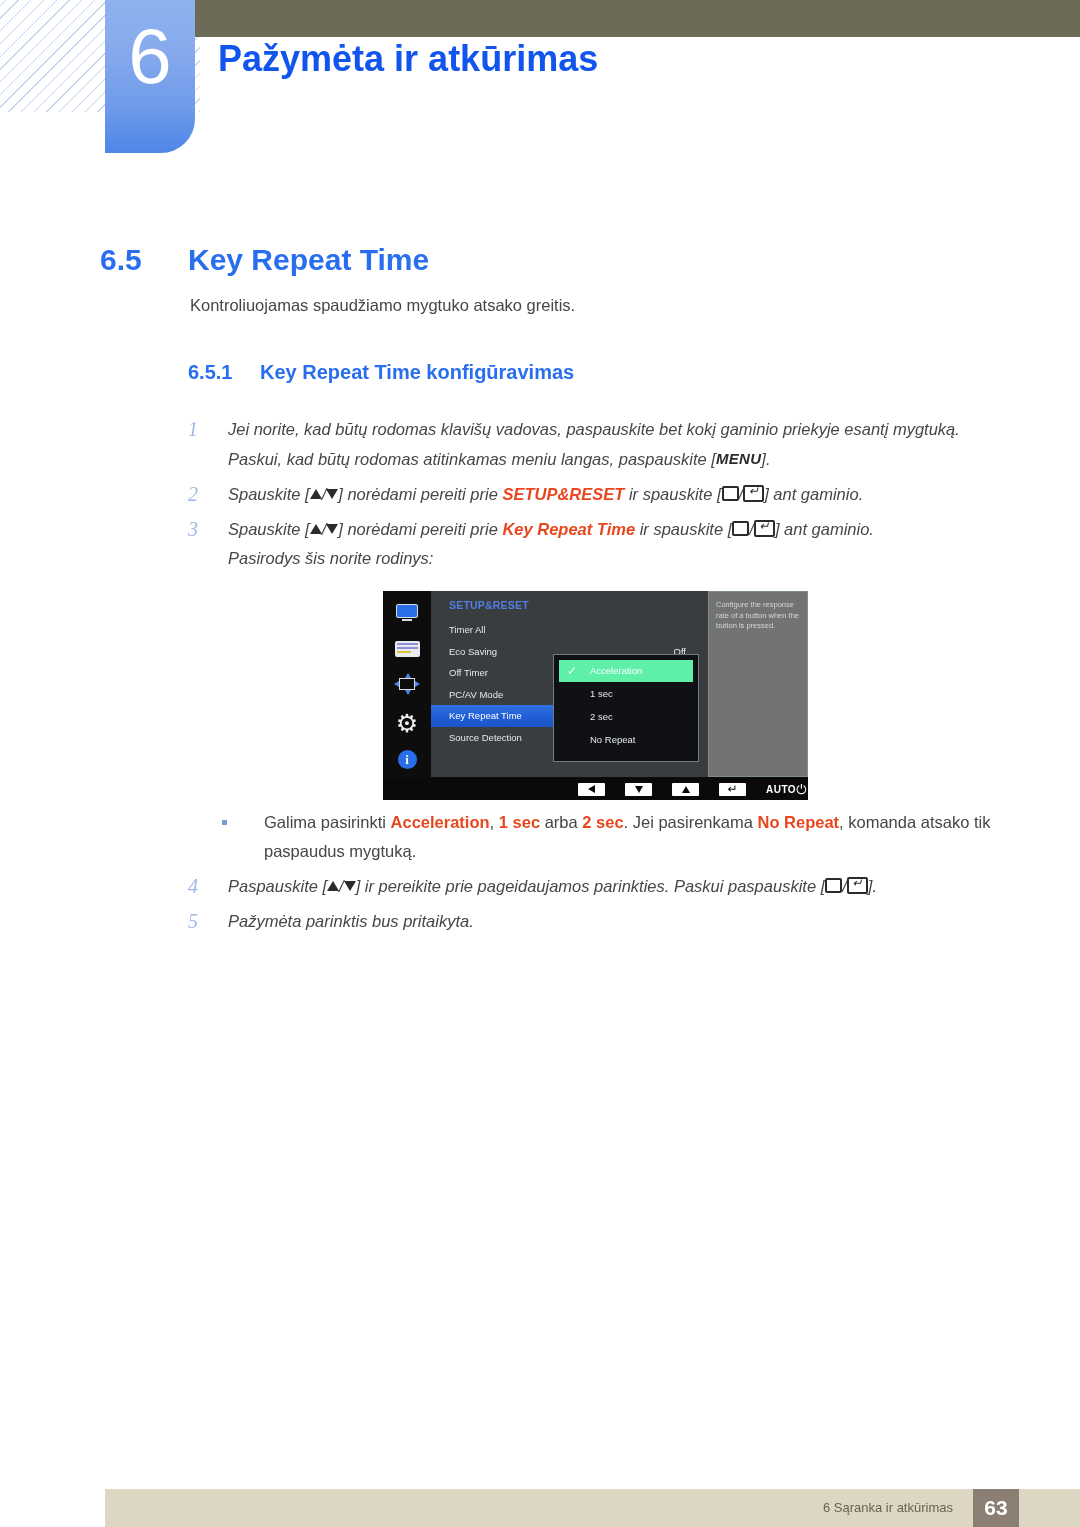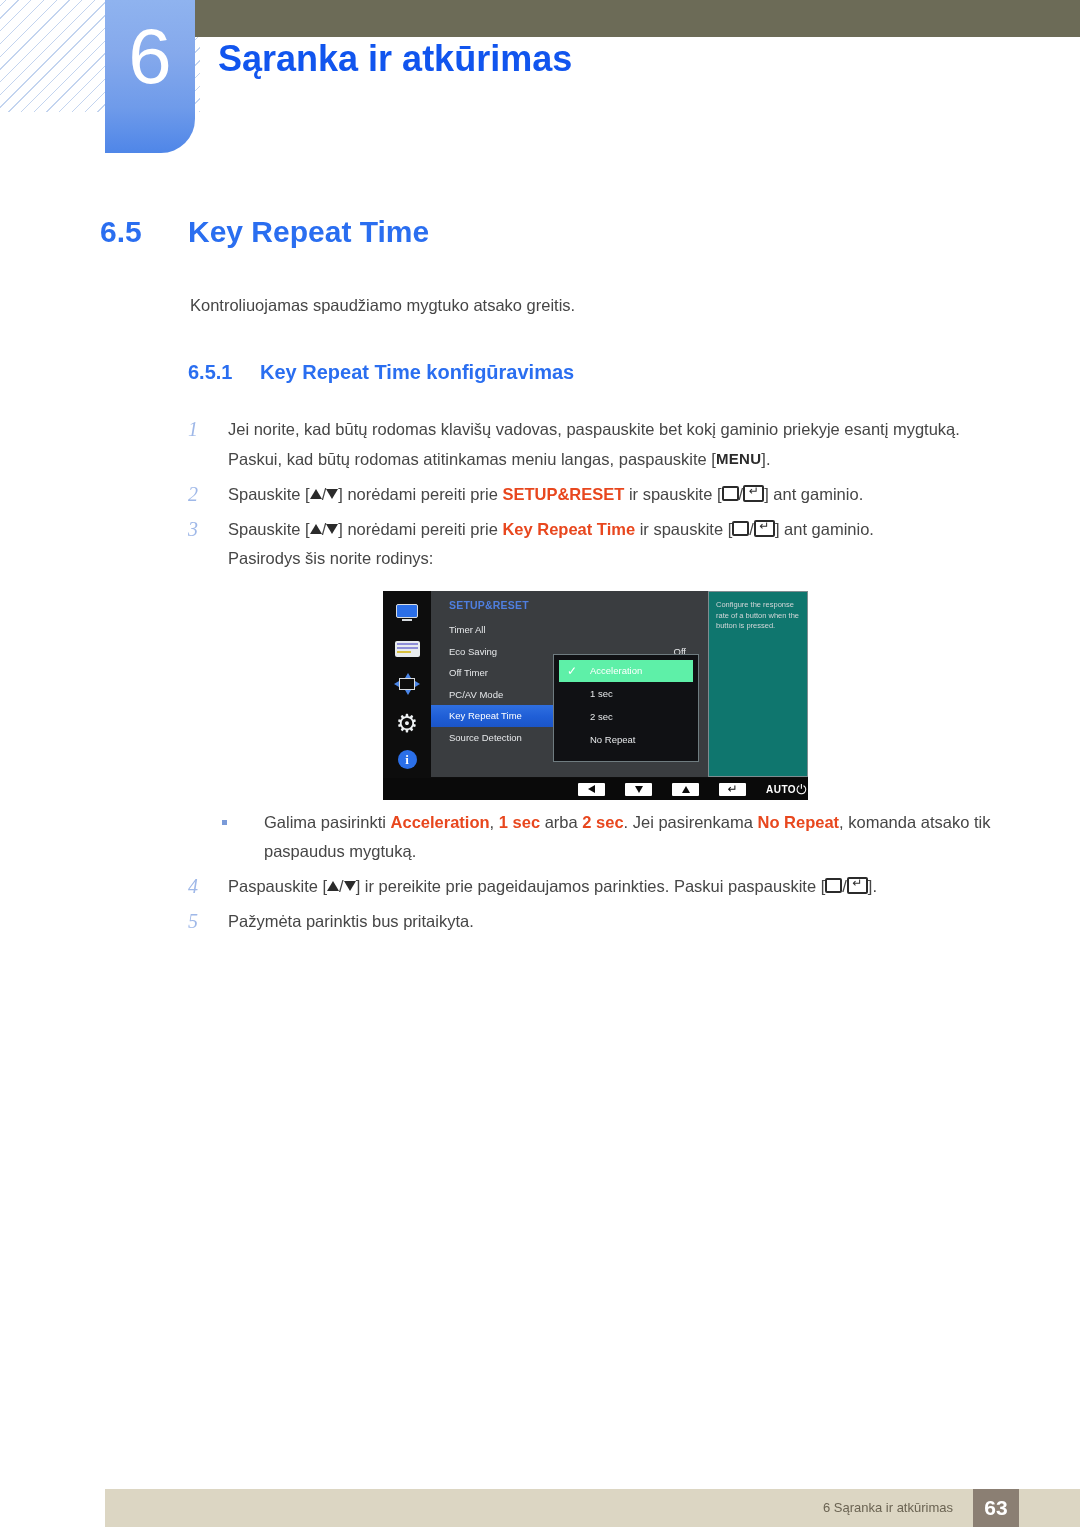--- a/index.html
+++ b/index.html
@@ -65,21 +65,21 @@
 
   
   .sec-head {
     position: absolute;
     left: 100px; top: 215px;
     width: 860px;
     font-size: 30px;
     font-weight: bold;
     color: #2a6ef0;
   }
-  .sec-head .num { display: inline-block; width: 88px; }
+  .sec-head .num { display: inline-block; width: 88px; margin-top: 28px; }
 
   .intro {
     position: absolute;
     left: 190px; top: 296px;
     width: 760px;
     font-size: 16.5px;
     color: #464646;
   }
 
   .subsec-head {
@@ -105,21 +105,21 @@
   .step > .marker {
     position: absolute;
     left: 0; top: 0;
     width: 22px;
     text-align: left;
     font-size: 20px;
     font-style: italic;
     color: #9fb8e8;
     font-family: "Liberation Serif", serif;
   }
-  .step .line { display: block; white-space: nowrap; }
+  .step .line { display: block; white-space: nowrap; font-style: italic; }
 
   .kw-red { color: #e8471e; font-weight: bold; }
 
   
   .key-menu {
     display: inline-block;
     font-size: 15px;
     font-weight: bold;
     letter-spacing: 0.3px;
     vertical-align: 1px;
@@ -205,21 +205,21 @@
   .osd-panel {
     position: absolute;
     left: 48px; top: 0;
     width: 277px; height: 186px;
     background: #3a3d40;
   }
   .osd-tip {
     position: absolute;
     left: 325px; top: 0;
     width: 100px; height: 186px;
-    background: #0f766e;
+    background: #737373;
     border: 1px solid #7e8c90;
     box-sizing: border-box;
     padding: 8px 6px 0 7px;
   }
   .osd-tip p {
     margin: 0;
     font-size: 7.5px;
     line-height: 10.5px;
     color: #d2d6d8;
   }
@@ -419,21 +419,21 @@
   }
 </style>
 </head>
 <body>
 
 <div class="hatch"></div>
 <div class="olive-bar"></div>
 <div class="chapter-tab">
   <div class="chapter-num">6</div>
 </div>
-<div class="chapter-title">Sąranka ir atkūrimas</div>
+<div class="chapter-title">Pažymėta ir atkūrimas</div>
 
 <div class="sec-head">
   <span class="num">6.5</span><span>Key Repeat Time</span>
 </div>
 
 <div class="intro">Kontroliuojamas spaudžiamo mygtuko atsako greitis.</div>
 
 <div class="subsec-head">
   <span class="num">6.5.1</span><span>Key Repeat Time konfigūravimas</span>
 </div>

